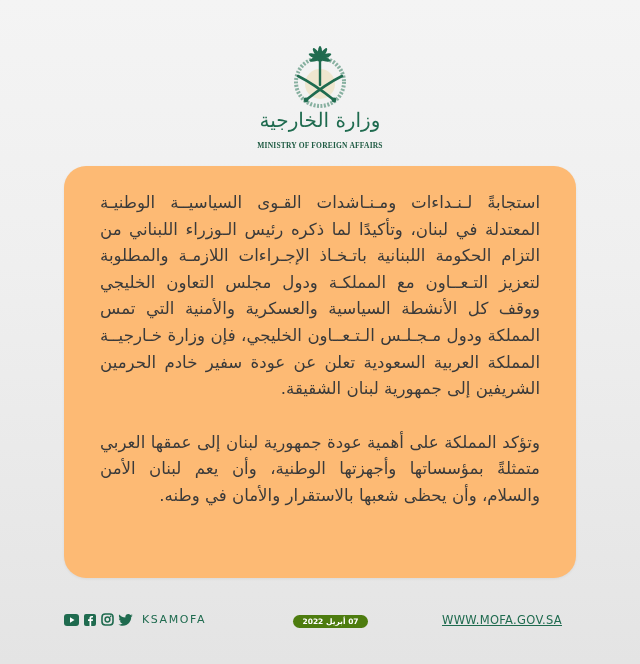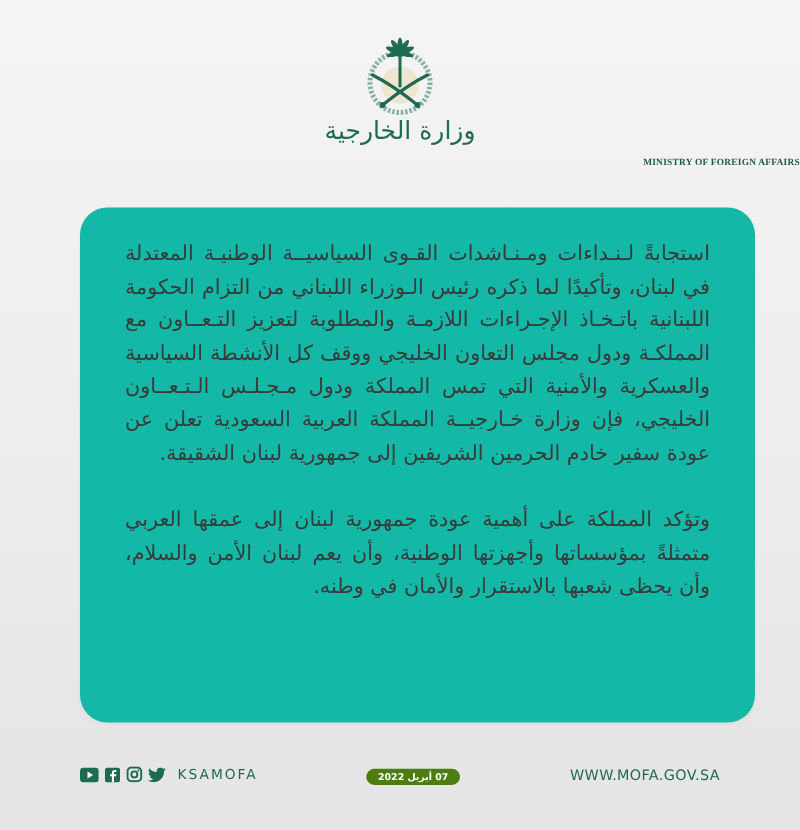--- a/index.html
+++ b/index.html
@@ -3,39 +3,38 @@
 <meta charset="utf-8">
 <style>
   html, body { margin:0; padding:0; }
   body {
     width:640px; height:664px; overflow:hidden;
     background: linear-gradient(180deg, #f4f4f4 0%, #efefef 40%, #e4e4e4 100%);
     font-family: "DejaVu Sans", sans-serif;
     position:relative;
   }
   .header {
-    position:absolute; left:0; top:0; width:640px; height:150px;
+    position:absolute; left:0; top:16px; width:640px; height:150px;
     display:flex; flex-direction:column; align-items:center;
   }
   .emblem { position:absolute; top:28px; left:284px; width:72px; height:66px; }
   .logo-ar {
     position:absolute; top:92px; left:0; width:640px; text-align:center;
     font-family: "DejaVu Serif", serif; font-size:20px; color:#1f6b4f;
     direction:rtl; letter-spacing:1px;
   }
   .logo-en {
-    position:absolute; top:125px; left:0; width:640px; text-align:right;
+    position:absolute; top:125px; left:0; width:640px; text-align:center;
     font-family: "Liberation Serif", serif; font-size:7.5px; font-weight:bold;
     color:#1d5a42; letter-spacing:0.2px;
   }
   .card {
     position:absolute; left:64px; top:166px; width:512px; height:412px;
-    background:#14b8a6; border-radius:22px;
+    background:#fdba74; border-radius:22px;
     box-shadow: 0 1px 3px rgba(0,0,0,0.06);
-    padding-left: 28px;
   }
   .body-text {
     position:absolute; left:36px; right:36px; top:24px;
     direction:rtl; text-align:justify; text-align-last:right;
     font-family: "DejaVu Sans", sans-serif; font-size:16.6px; line-height:26.6px;
     color:#3a3a3a; font-weight:500;
   }
   .body-text p { margin:0 0 27px 0; }
   .footer {
     position:absolute; left:0; top:600px; width:640px; height:40px;
@@ -49,23 +48,24 @@
     margin-left:6px; font-family:"DejaVu Sans", sans-serif; font-size:11px;
     letter-spacing:1.6px; color:#1f6b4f;
   }
   .date-badge {
     position:absolute; left:293px; top:15px; width:75px; height:13px;
     background:#4d7c0f; border-radius:7px; color:#fff;
     font-family:"DejaVu Sans", sans-serif; font-weight:bold; font-size:7.5px;
     display:flex; align-items:center; justify-content:center; direction:rtl;
   }
   .website {
-    position:absolute; right:64px; top:13px;
+    position:absolute; right:78px; top:13px;
     font-family:"DejaVu Sans", sans-serif; font-size:11.5px; color:#1f6b4f;
     letter-spacing:0.3px;
+    text-decoration:underline;
   }
 </style>
 </head>
 <body>
 
 <div class="header">
   <svg class="emblem" viewBox="0 0 72 66">
 
     <circle cx="36" cy="38" r="24" fill="none" stroke="#2f7a5c" stroke-width="4" stroke-dasharray="2 1.5" opacity="0.55"></circle>
     <circle cx="36" cy="40" r="15" fill="#efe6cf"></circle>

